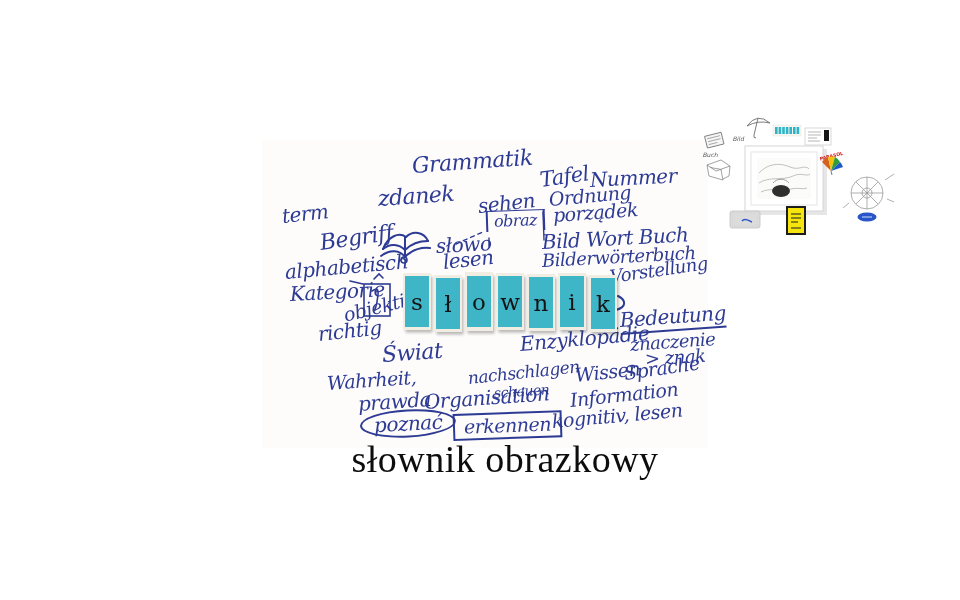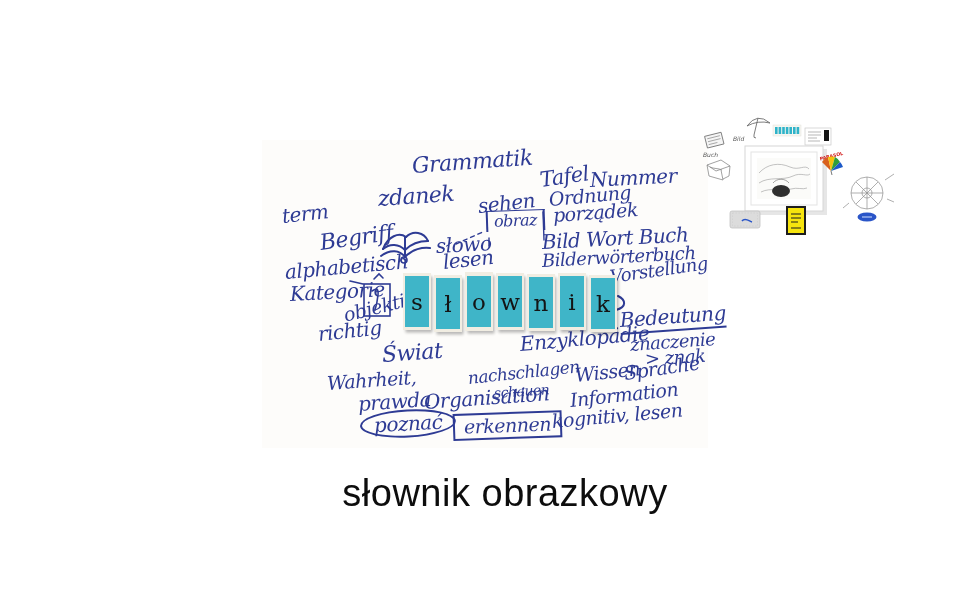--- a/index.html
+++ b/index.html
@@ -16,22 +16,22 @@
               border-top:1px solid var(--ink);padding:2px 6px;}
   
   #tiles{position:absolute;left:403px;top:273px;display:flex;gap:3px;}
   .tile-card{width:28px;height:57px;background:#f1ede2;box-shadow:1.5px 2.5px 3px rgba(0,0,0,.28);
              display:flex;align-items:center;justify-content:center;}
   .tile-card:nth-child(2){margin-top:2px;} .tile-card:nth-child(3){margin-top:-1px;height:59px;}
   .tile-card:nth-child(5){margin-top:1px;} .tile-card:nth-child(7){margin-top:2px;}
   .tile-inner{width:24px;height:51px;display:flex;align-items:center;justify-content:center;
               font-family:"DejaVu Serif",serif;font-size:23px;font-weight:500;}
   
-  #caption{position:absolute;left:505px;top:472px;transform:translateX(-50%);
-           font-family:Liberation Sans, sans-serif;font-size:38px;color:#0d0d0d;
+  #caption{position:absolute;left:505px;top:437px;transform:translateX(-50%);
+           font-family:Liberation Serif, serif;font-size:38px;color:#0d0d0d;
            white-space:nowrap;letter-spacing:0.5px;}
   svg{position:absolute;}
   #ink-overlay{left:0;top:0;}
   #collage{left:695px;top:103px;}
 </style>
 </head>
 <body>
 
 <div id="canvas">
   <div id="paper"></div>

